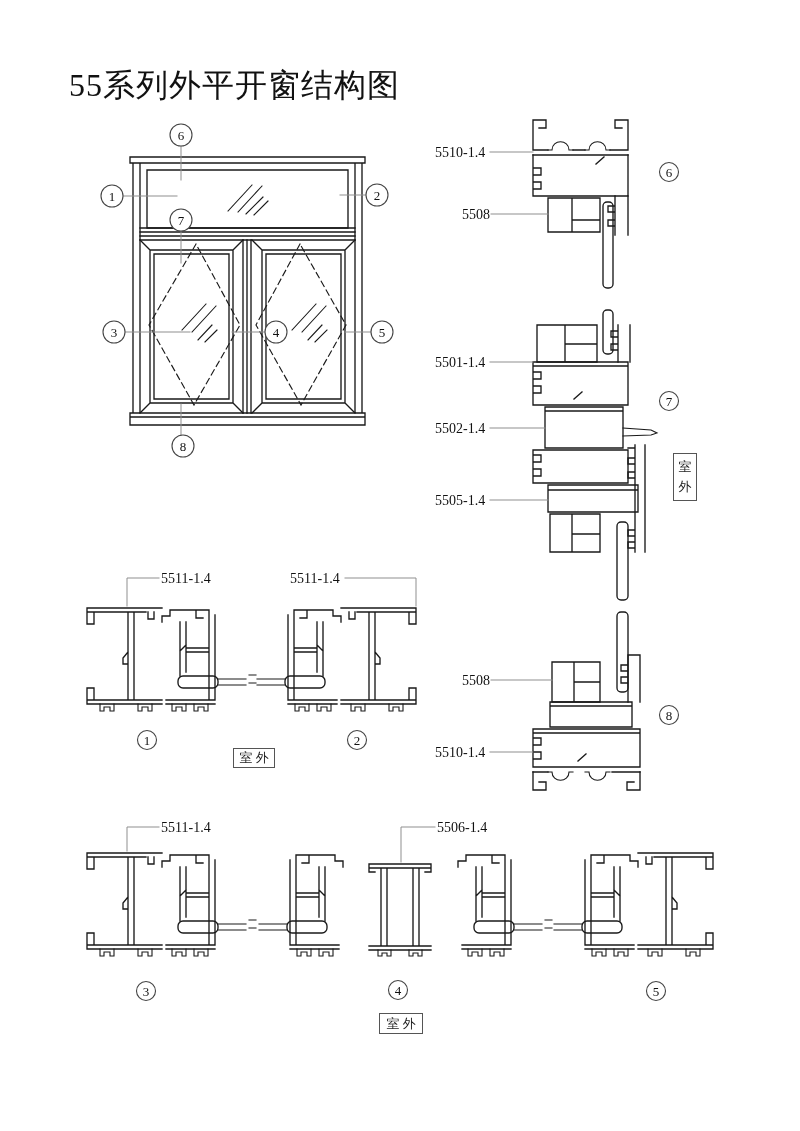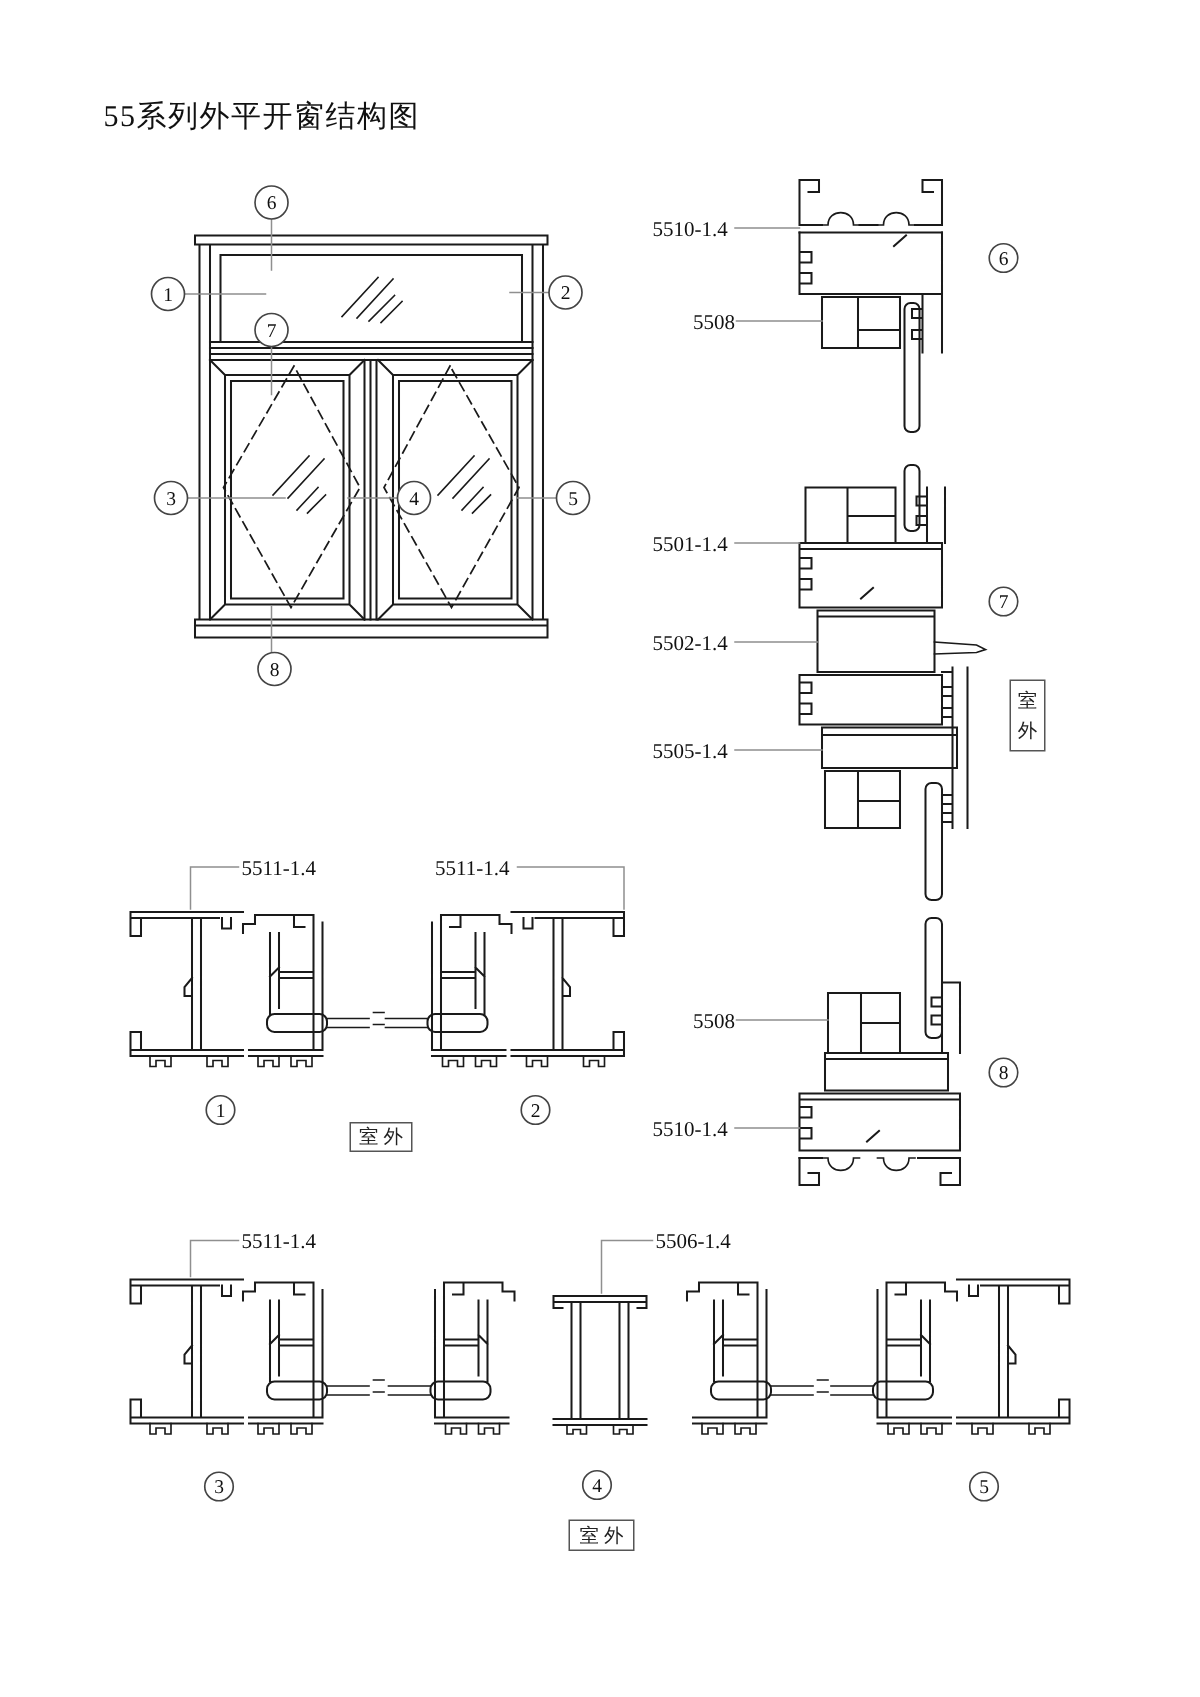--- a/index.html
+++ b/index.html
@@ -1,18 +1,18 @@
 <!DOCTYPE html>
 <html><head>
 <meta charset="utf-8">
 <style>
   html,body{margin:0;padding:0;background:#fff;}
   .page{position:relative;width:800px;height:1131px;background:#ffffff;overflow:hidden;
         font-family:"Liberation Serif","DejaVu Serif",serif;}
-  .title{position:absolute;left:69px;top:64px;font-size:20px;color:#111;letter-spacing:1px;white-space:nowrap;}
+  .title{position:absolute;left:69px;top:64px;font-size:32px;color:#111;letter-spacing:1px;white-space:nowrap;}
   svg{position:absolute;left:0;top:0;}
   svg path,svg rect{fill:none;stroke:#1a1a1a;stroke-width:1.35;stroke-linecap:square;}
   svg .ln2{stroke-width:1.1;}
   svg .ldr{stroke:#8f8f8f;stroke-width:1;}
   svg .dash{stroke-dasharray:6 4;stroke-width:1.15;}
   svg circle{fill:#fff;stroke:#444;stroke-width:1.1;}
   svg text{fill:#111;stroke:none;font-family:"Liberation Serif","DejaVu Serif",serif;}
   svg .plabel{font-size:14px;}
   svg .cnum{font-size:13px;text-anchor:middle;}
   .outdoor{position:absolute;border:1px solid #555;color:#222;font-size:13px;

